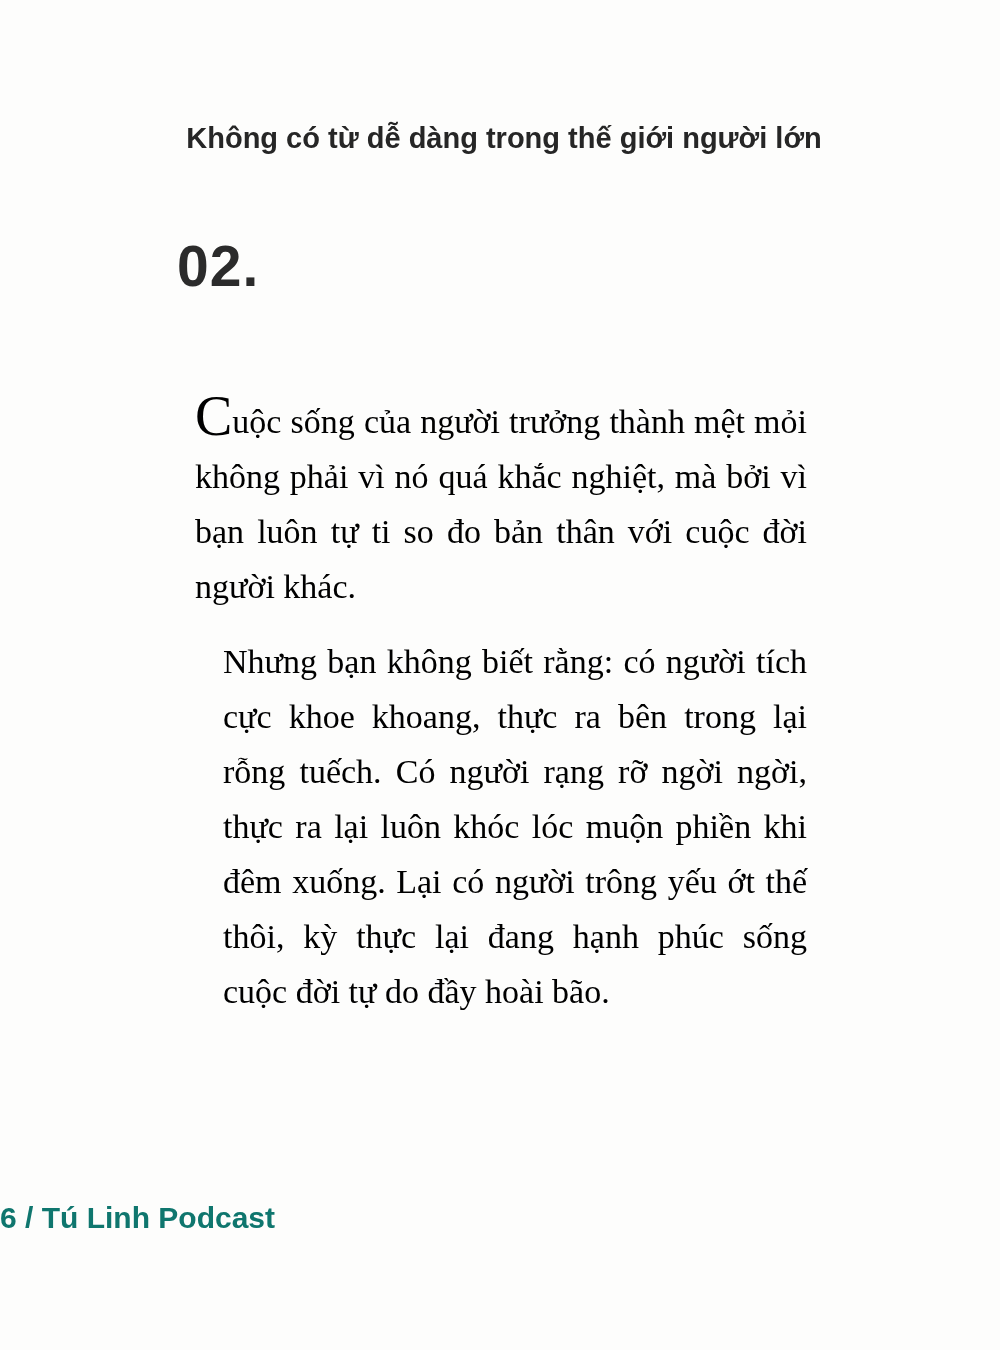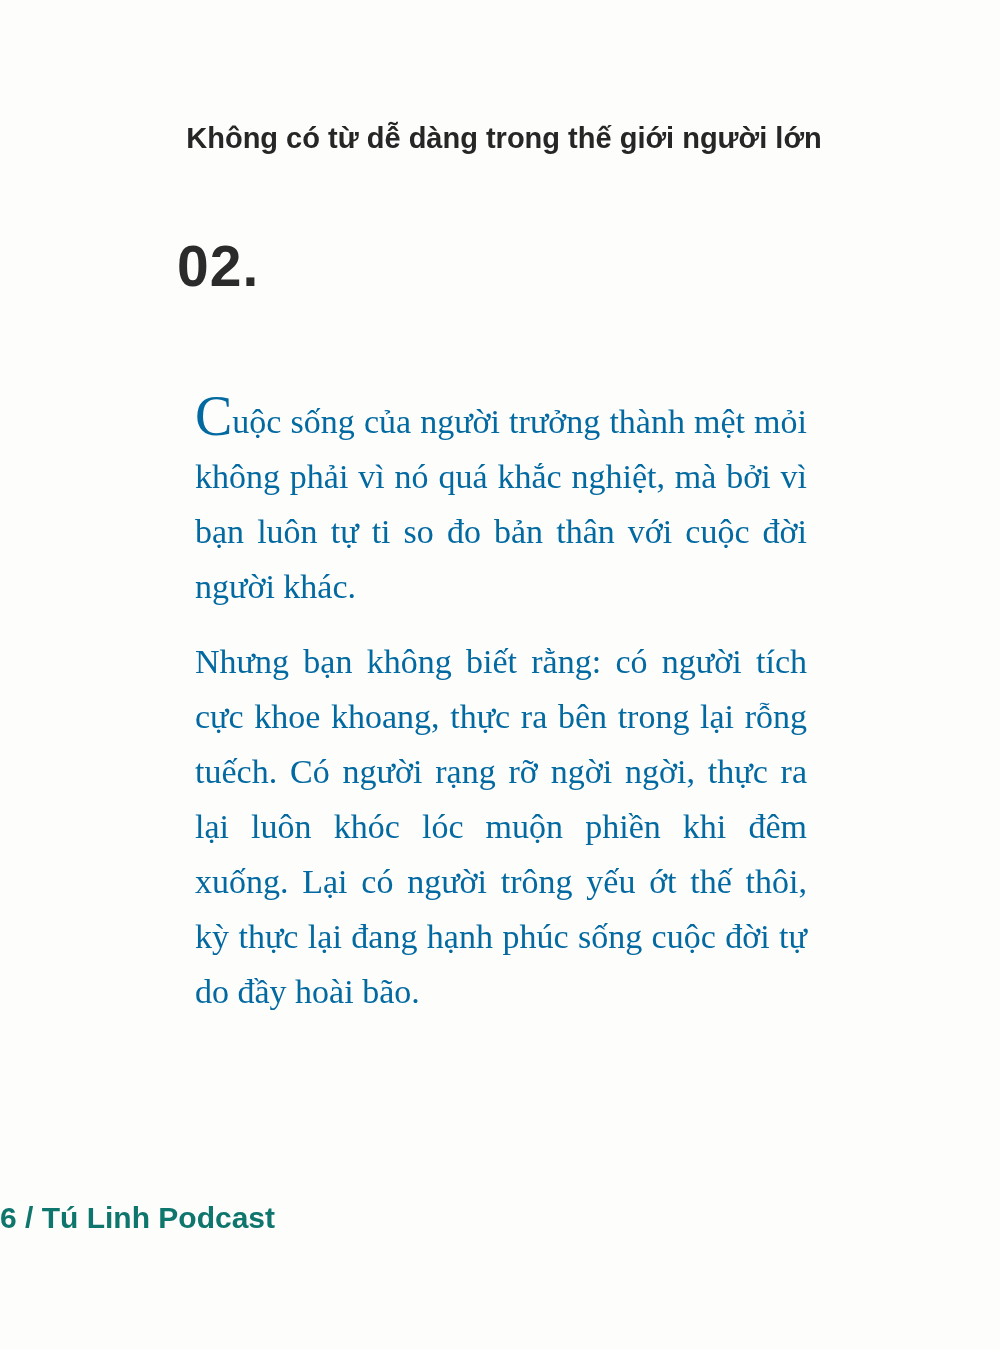--- a/index.html
+++ b/index.html
@@ -43,24 +43,25 @@
     top: 394px;
     left: 195px;
     width: 612px;
   }
   .content p {
     margin: 0 0 20px 0;
     font-family: "Liberation Serif", serif;
     font-size: 34px;
     line-height: 55px;
     text-align: justify;
-    color: #0369a1;
+    color: #000000;
   }
   .content p:last-child {
     margin-bottom: 0;
+    margin-left: 28px;
   }
   .initial-cap {
     font-size: 56px;
     line-height: 0;
     position: relative;
     top: 2px;
   }
   .page-footer {
     position: absolute;
     top: 1200px;

